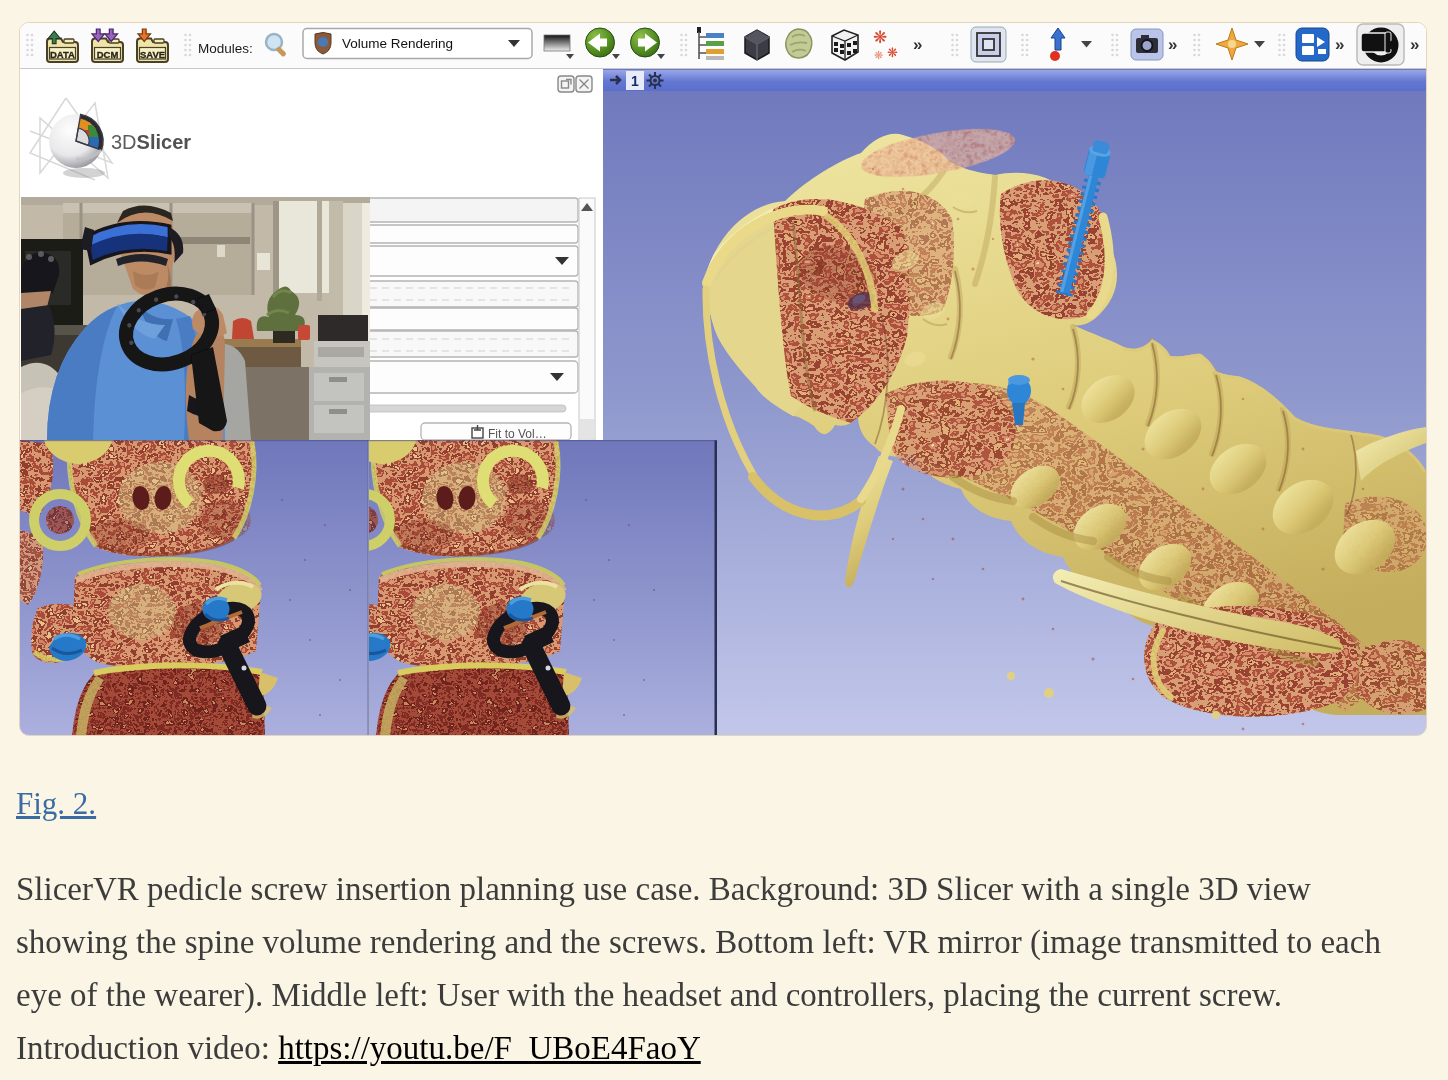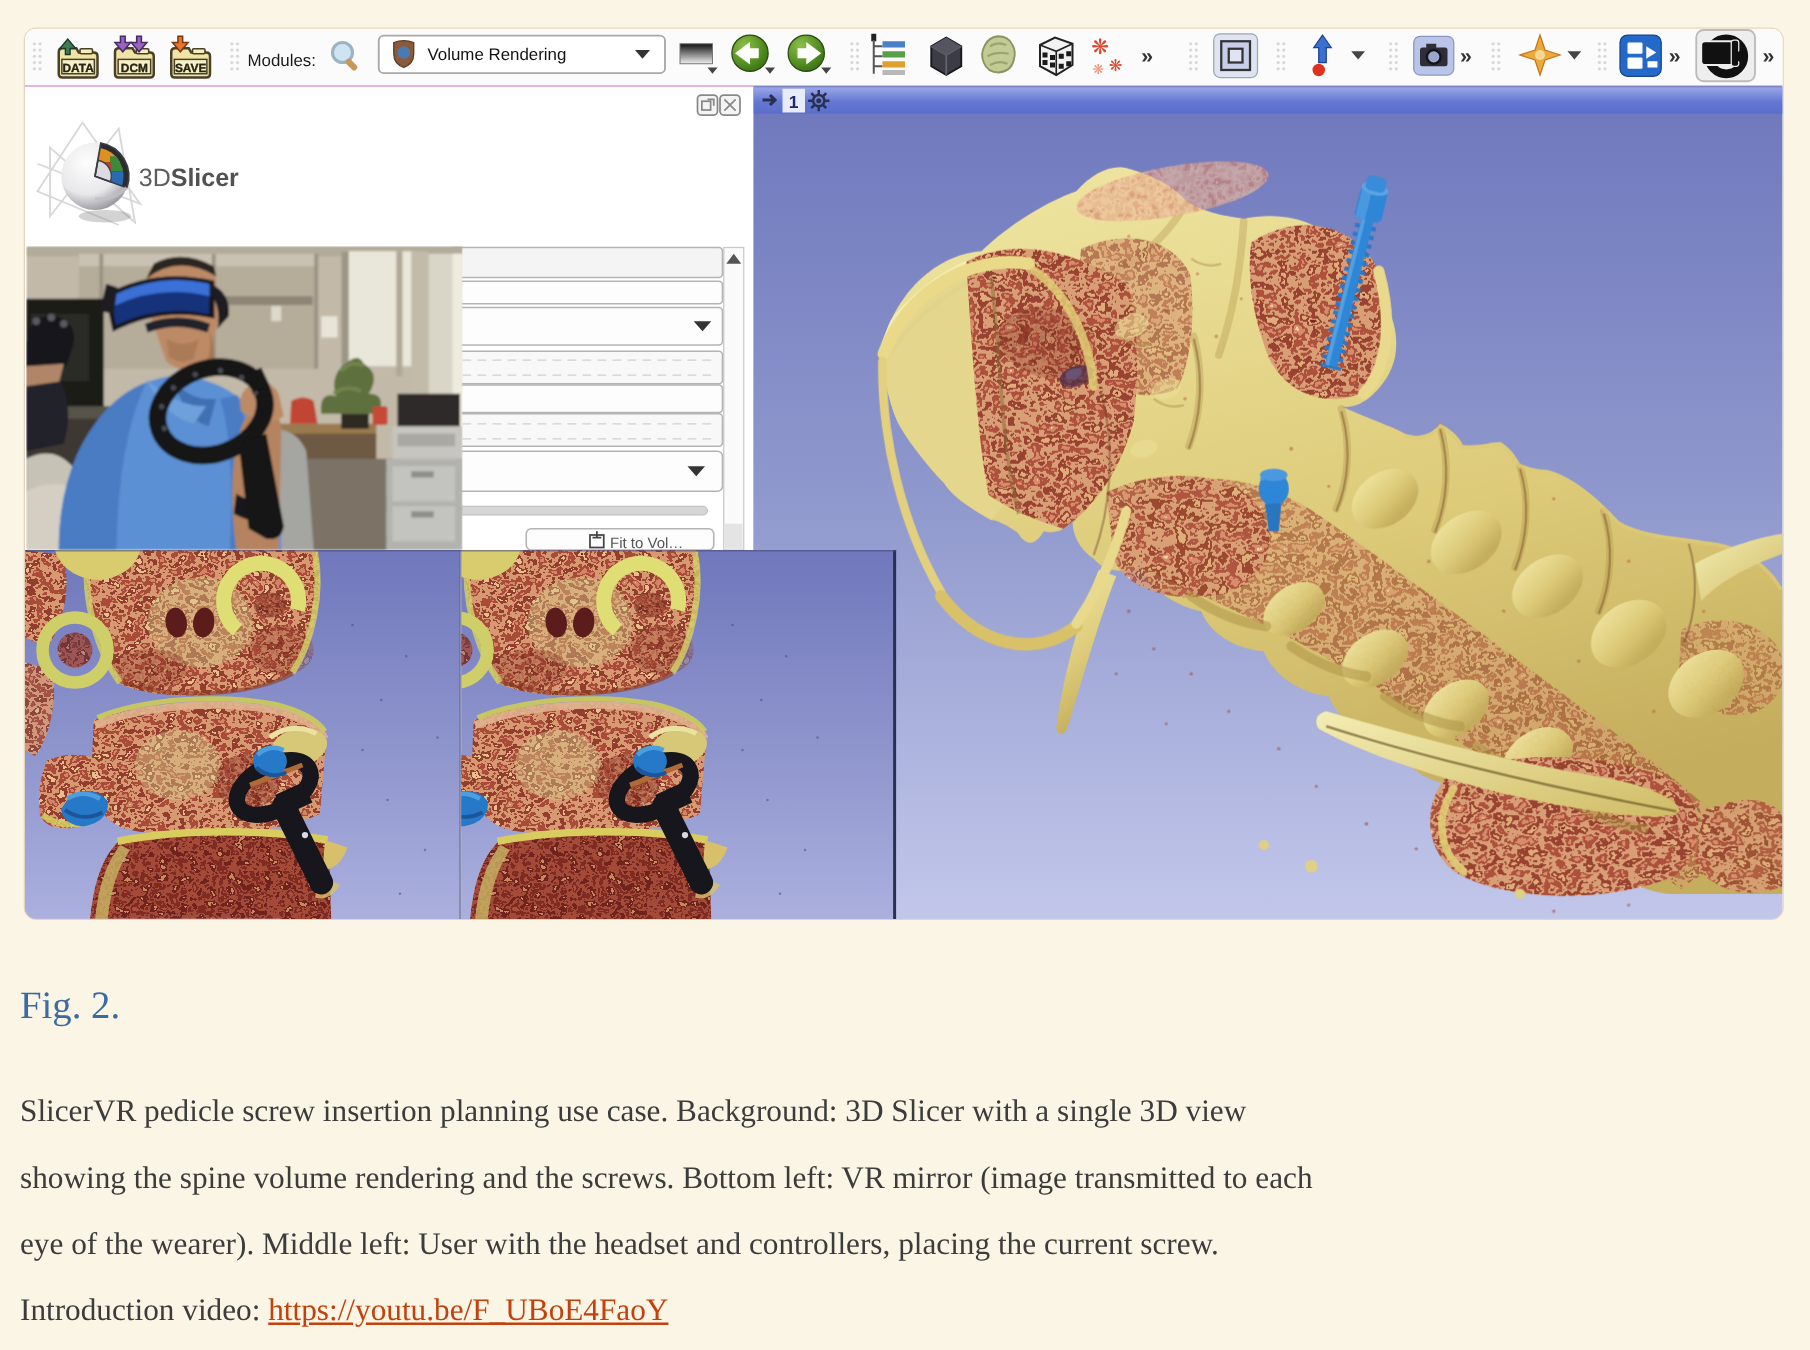--- a/index.html
+++ b/index.html
@@ -3,23 +3,23 @@
 <meta charset="utf-8">
 <style>
   html,body{margin:0;padding:0;background:#faf5e4;}
   #page{position:relative;width:1448px;height:1080px;overflow:hidden;font-family:"Liberation Sans",sans-serif;}
   #card{position:absolute;left:19px;top:22px;width:1408px;height:714px;background:#fff;border:1px solid #e3d5bd;border-radius:10px;overflow:hidden;box-sizing:border-box;}
   #toolbar{position:absolute;left:0;top:0;width:1406px;height:45px;background:#fbfbfb;border-bottom:1px solid #c9c9c9;}
   #panel{position:absolute;left:0;top:46px;width:583px;height:667px;background:#a21caf;}
   #viewport{position:absolute;left:583px;top:46px;width:823px;height:667px;background:linear-gradient(#6f78bd,#c0c5e8);}
   #vpbar{position:absolute;left:0;top:1px;width:823px;height:21px;background:linear-gradient(#a5b1ee,#5b6fd6);}
   #mirror{position:absolute;left:0;top:417px;width:697px;height:297px;}
-  .figlink{position:absolute;left:16px;top:786px;font-family:"Liberation Serif",serif;font-size:31px;color:#3a6ba5;}
-  #caption{position:absolute;left:16px;top:863px;width:1420px;font-family:"Liberation Serif",serif;font-size:25px;line-height:53px;color:#3c3c3c;}
-  #caption a{color:#c2410c;text-decoration:underline;}
+  .figlink{position:absolute;left:16px;top:786px;font-family:"Liberation Serif",serif;font-size:31px;color:#3a6ba5;text-decoration:underline;}
+  #caption{position:absolute;left:16px;top:863px;width:1420px;font-family:"Liberation Serif",serif;font-size:33px;line-height:53px;color:#3c3c3c;}
+  #caption a{color:#000000;text-decoration:underline;}
 </style>
 </head>
 <body>
 <div id="page">
   <div id="card">
     <div id="toolbar">
 <svg width="1406" height="45" xmlns="http://www.w3.org/2000/svg">
 <defs>
   <g id="grip">
               <g fill="#d8d8d8">

